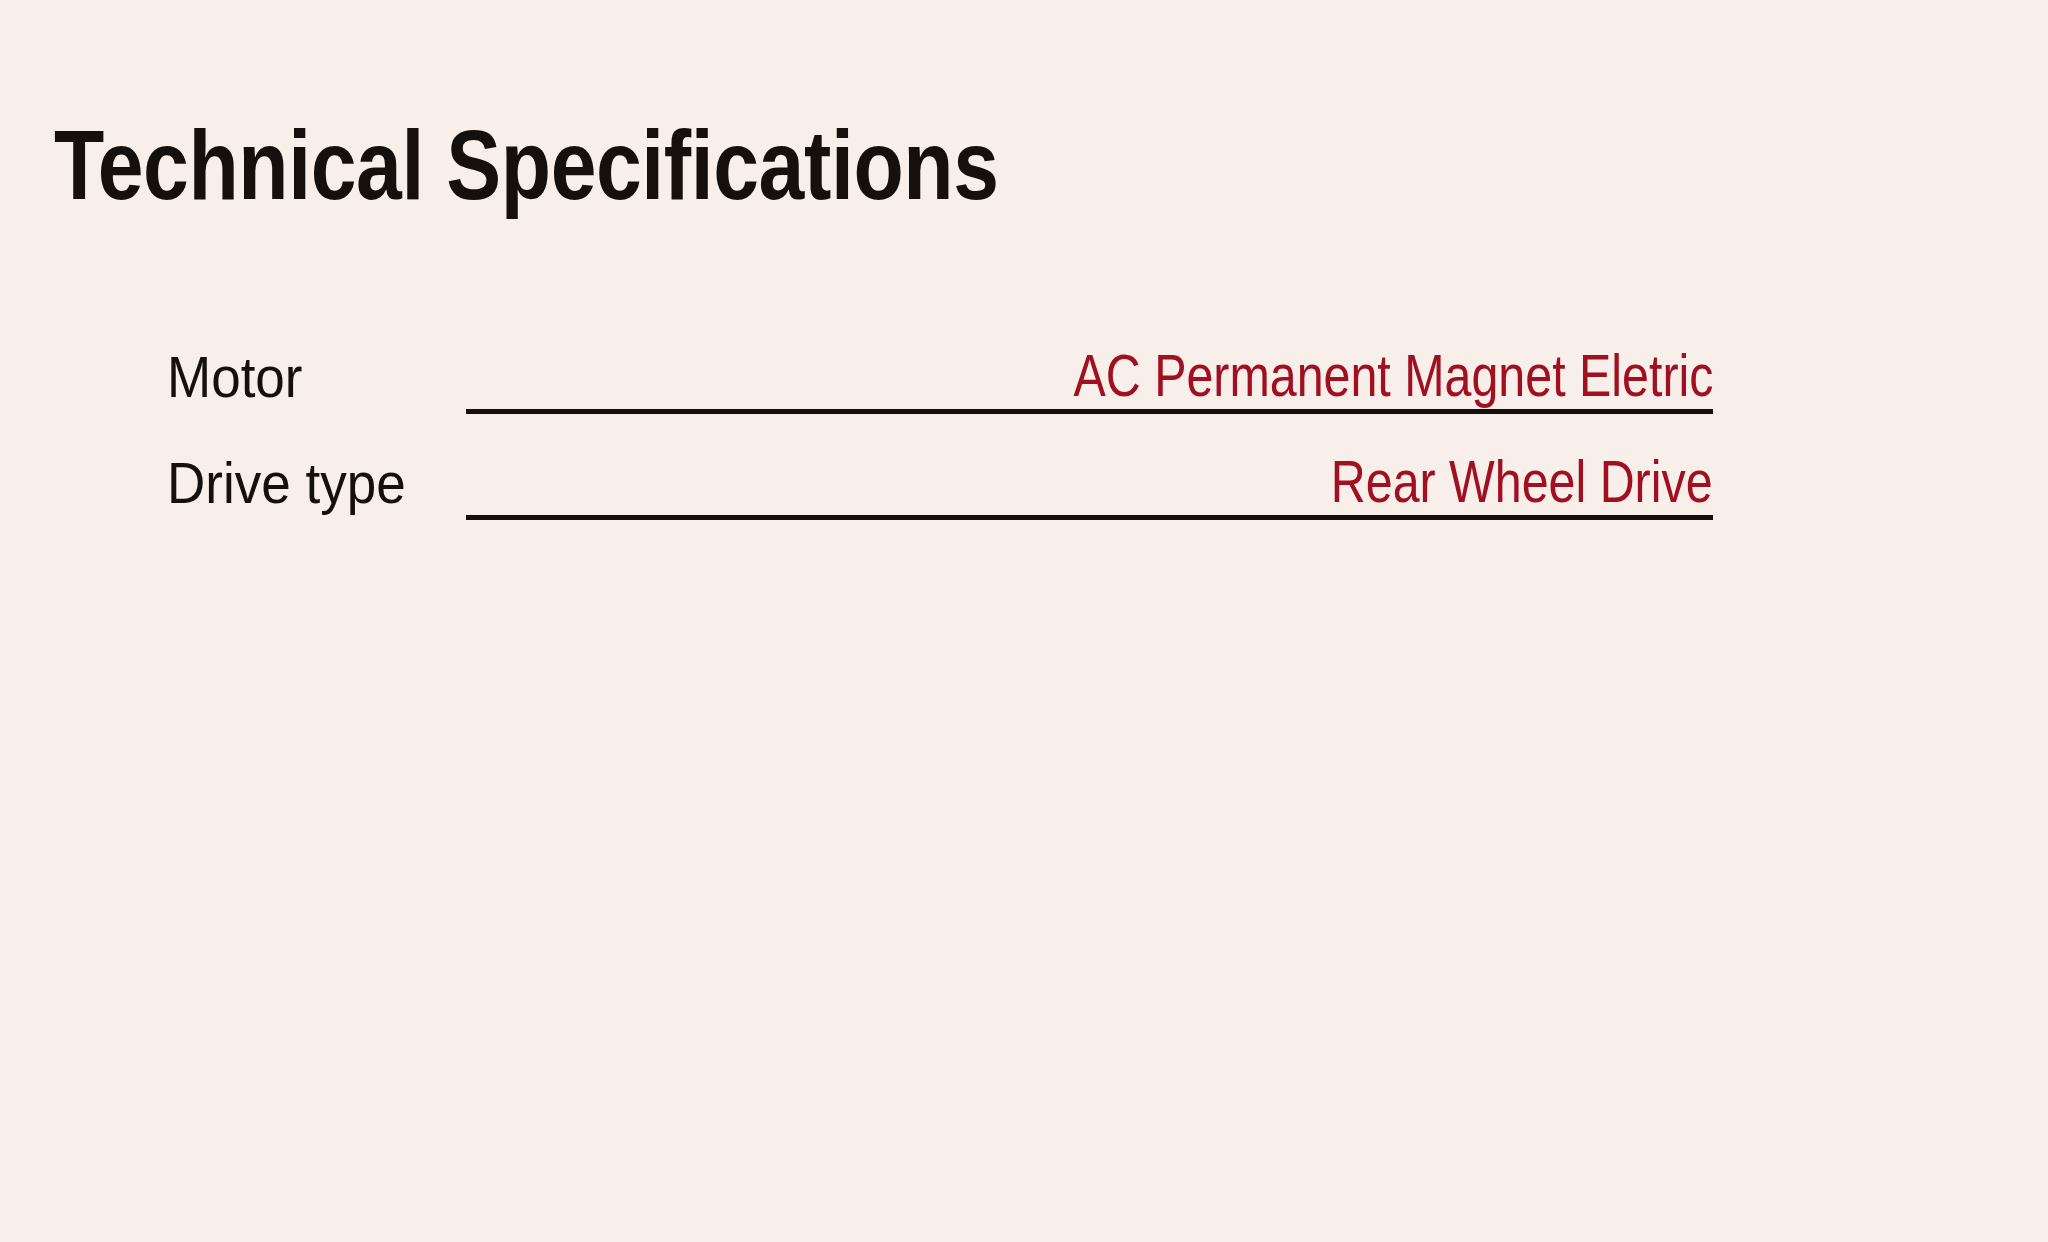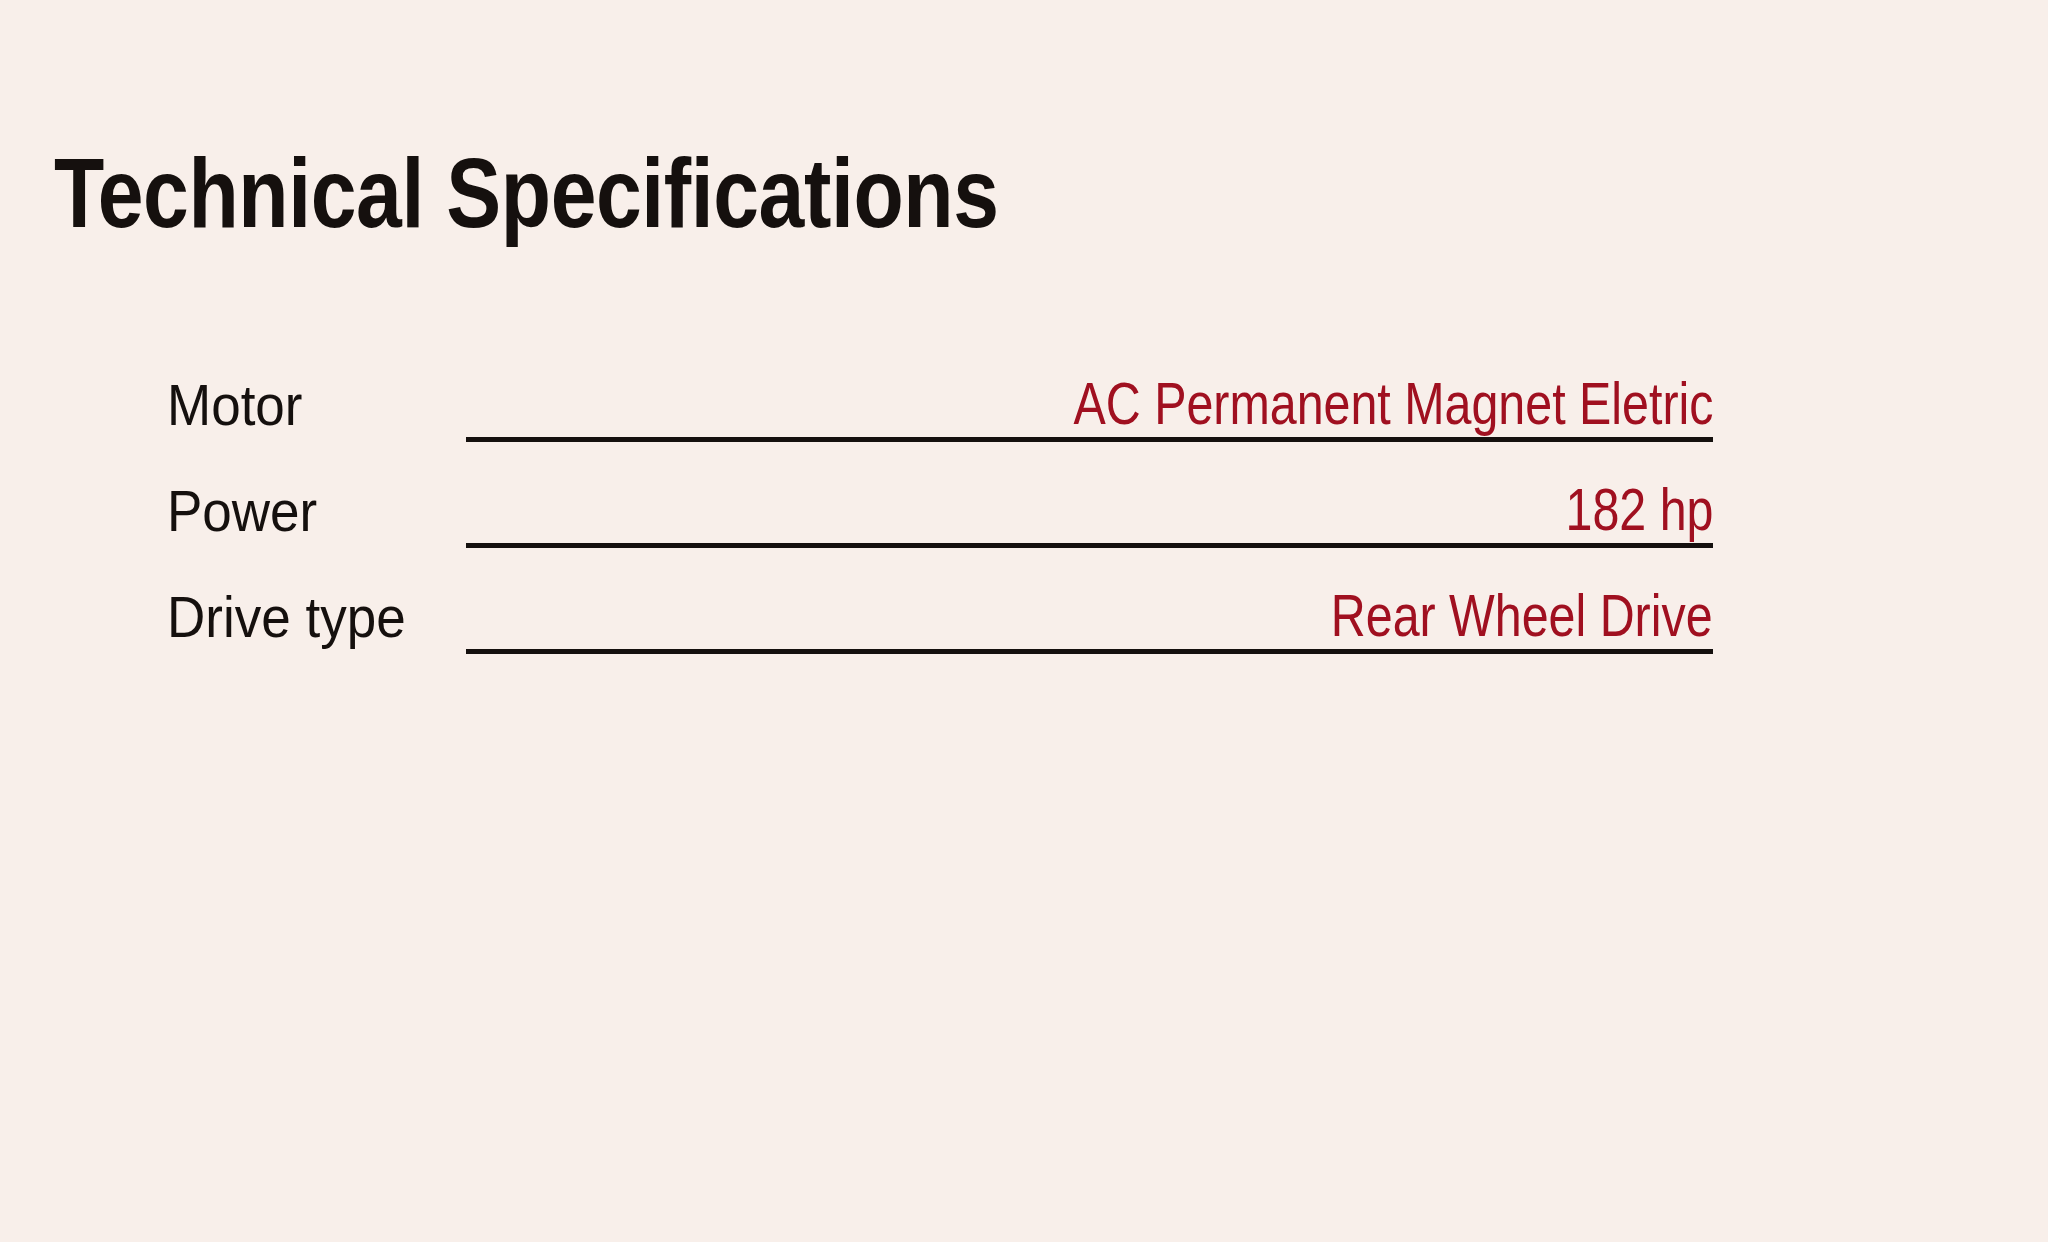--- a/index.html
+++ b/index.html
@@ -13,21 +13,20 @@
     background: #F8EFEA;
     font-family: "Liberation Sans", sans-serif;
     overflow: hidden;
   }
 
   #page {
     position: relative;
     width: 2048px;
     height: 914px;
     background: #F8EFEA;
-    margin-top: 28px;
   }
 
   
   .page-title {
     position: absolute;
     left: 54px;
     top: 48px;
     font-family: "Liberation Sans Narrow", "Liberation Sans", sans-serif;
     font-size: 98px;
     font-weight: 700;
@@ -104,25 +103,20 @@
   <div class="spec-table">
 
 
     <div class="spec-row">
       <span class="spec-label">Motor</span>
       <span class="spec-value">AC Permanent Magnet Eletric</span>
       <div class="spec-rule"></div>
     </div>
 
 
-    <div class="spec-row">
-      <span class="spec-label">Power</span>
-      <span class="spec-value">182 hp</span>
-      <div class="spec-rule"></div>
-    </div>
 
 
 
     <div class="spec-row">
       <span class="spec-label">Drive type</span>
       <span class="spec-value">Rear Wheel Drive</span>
       <div class="spec-rule"></div>
     </div>
 
   </div>

